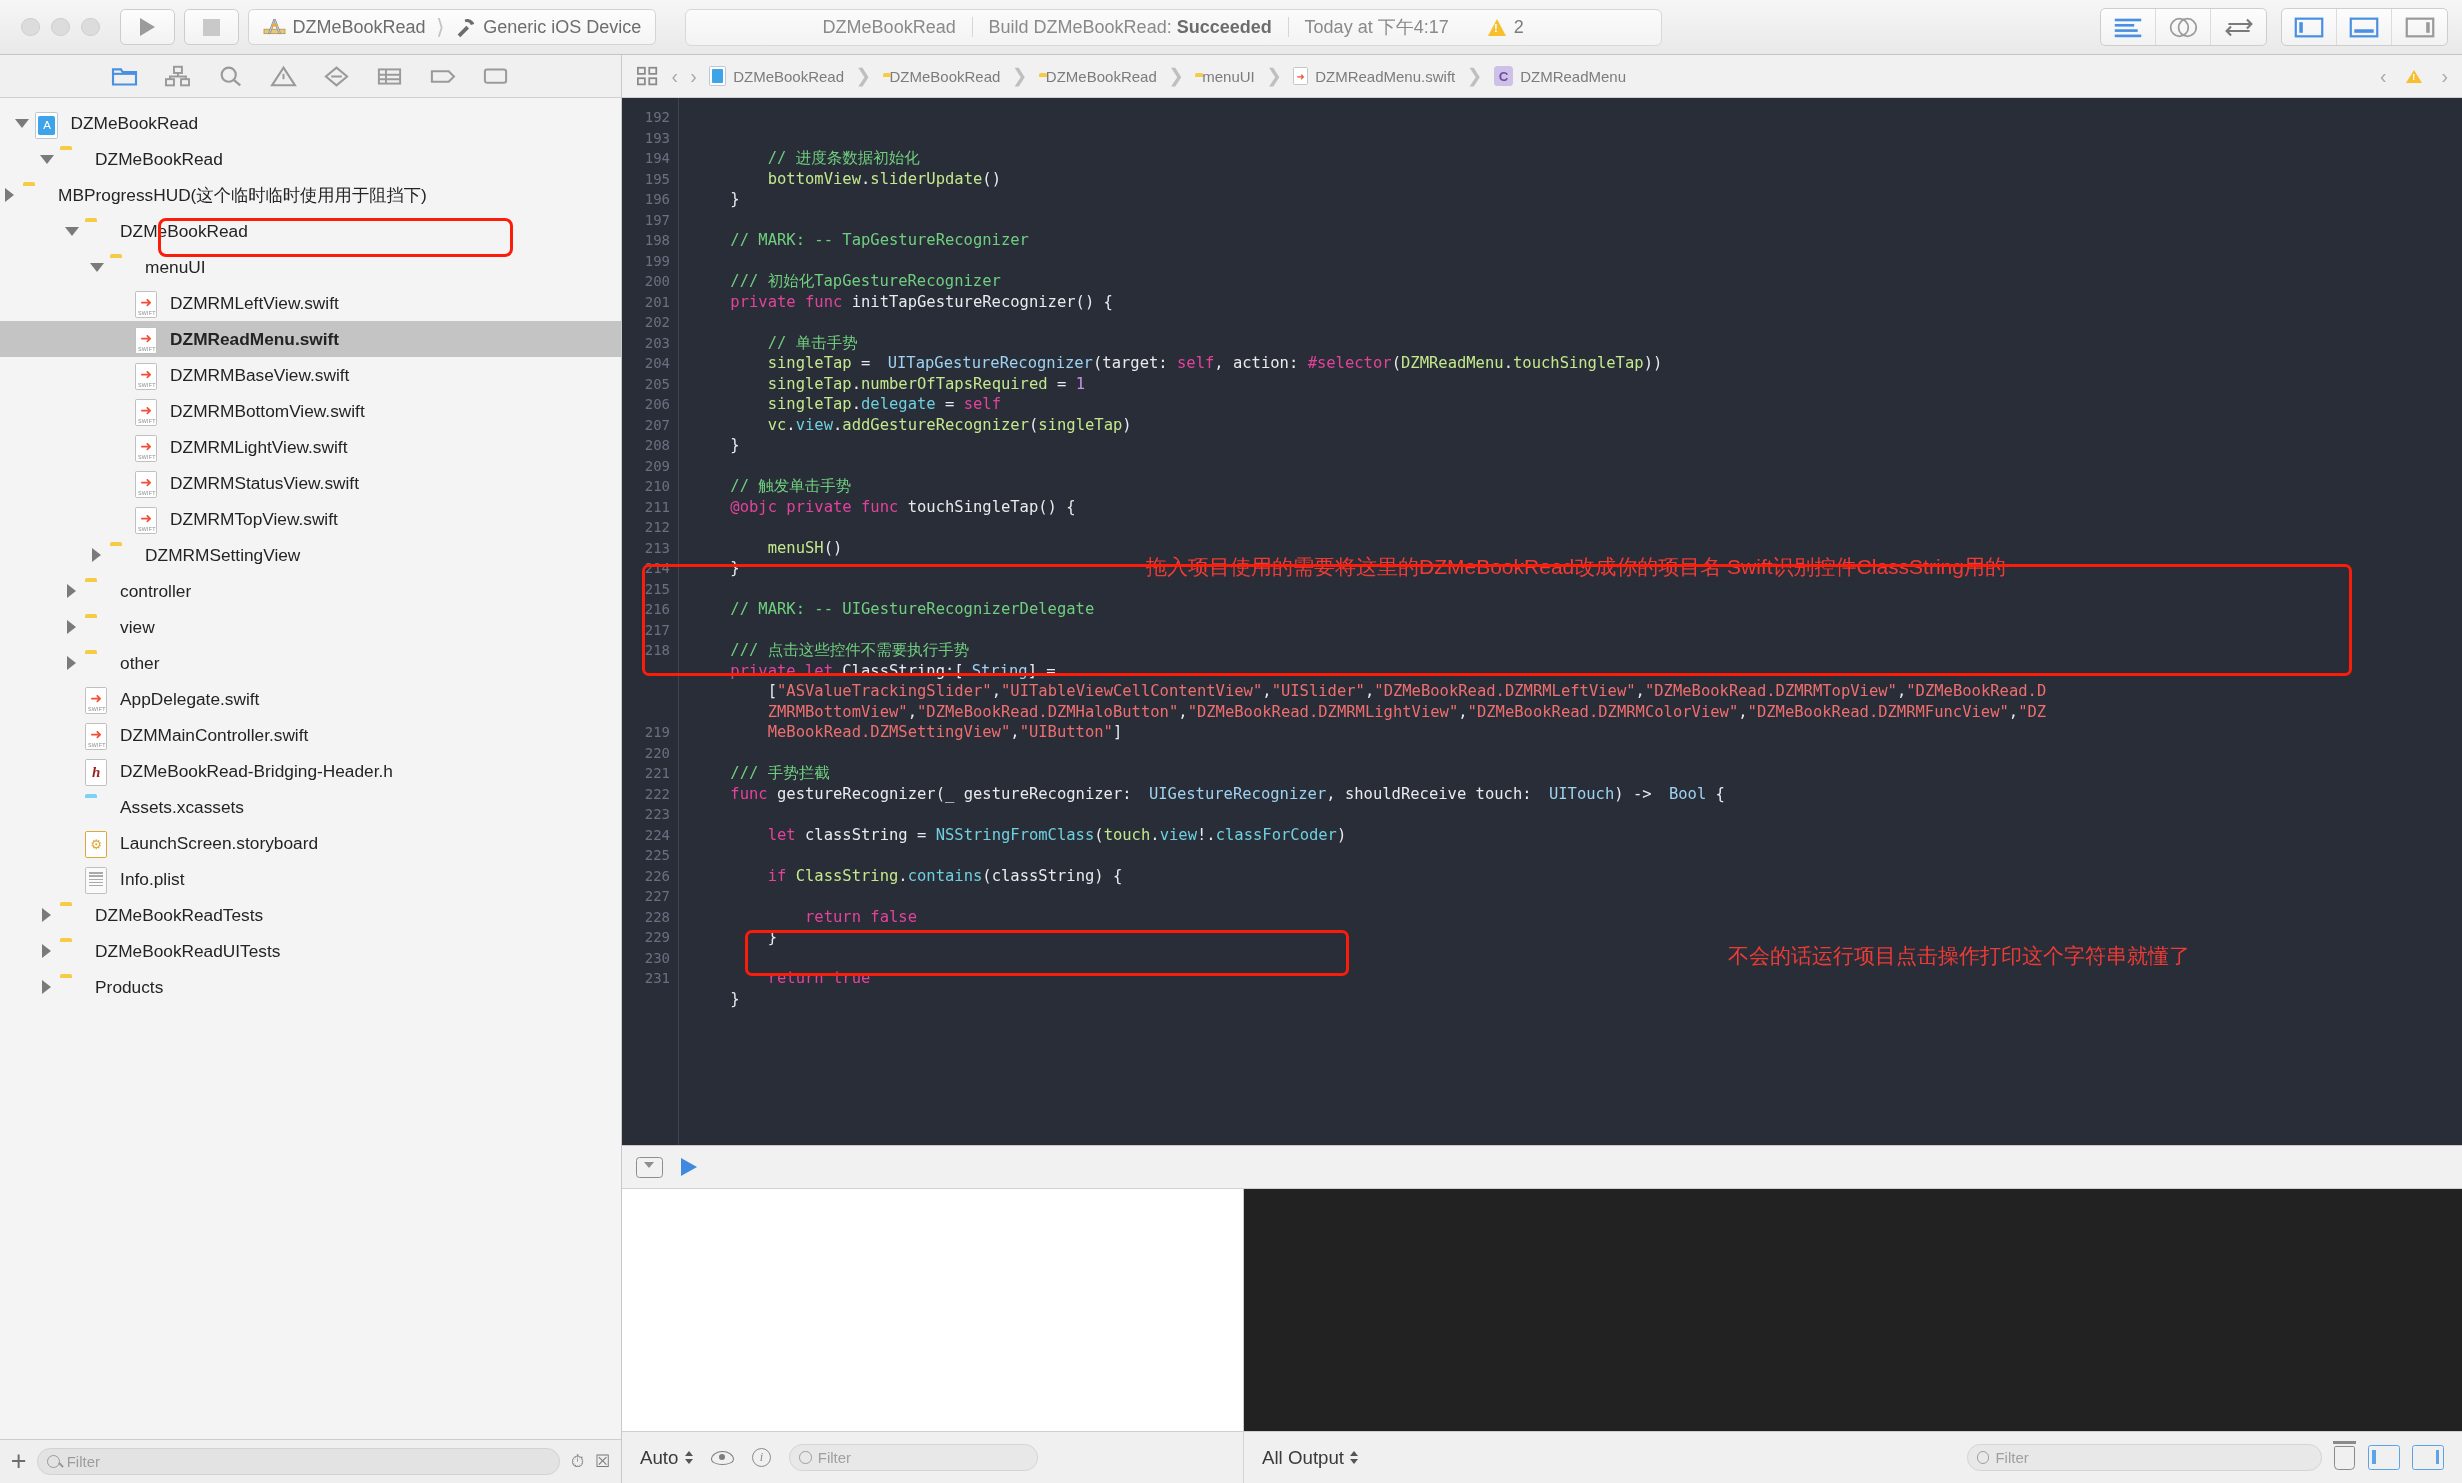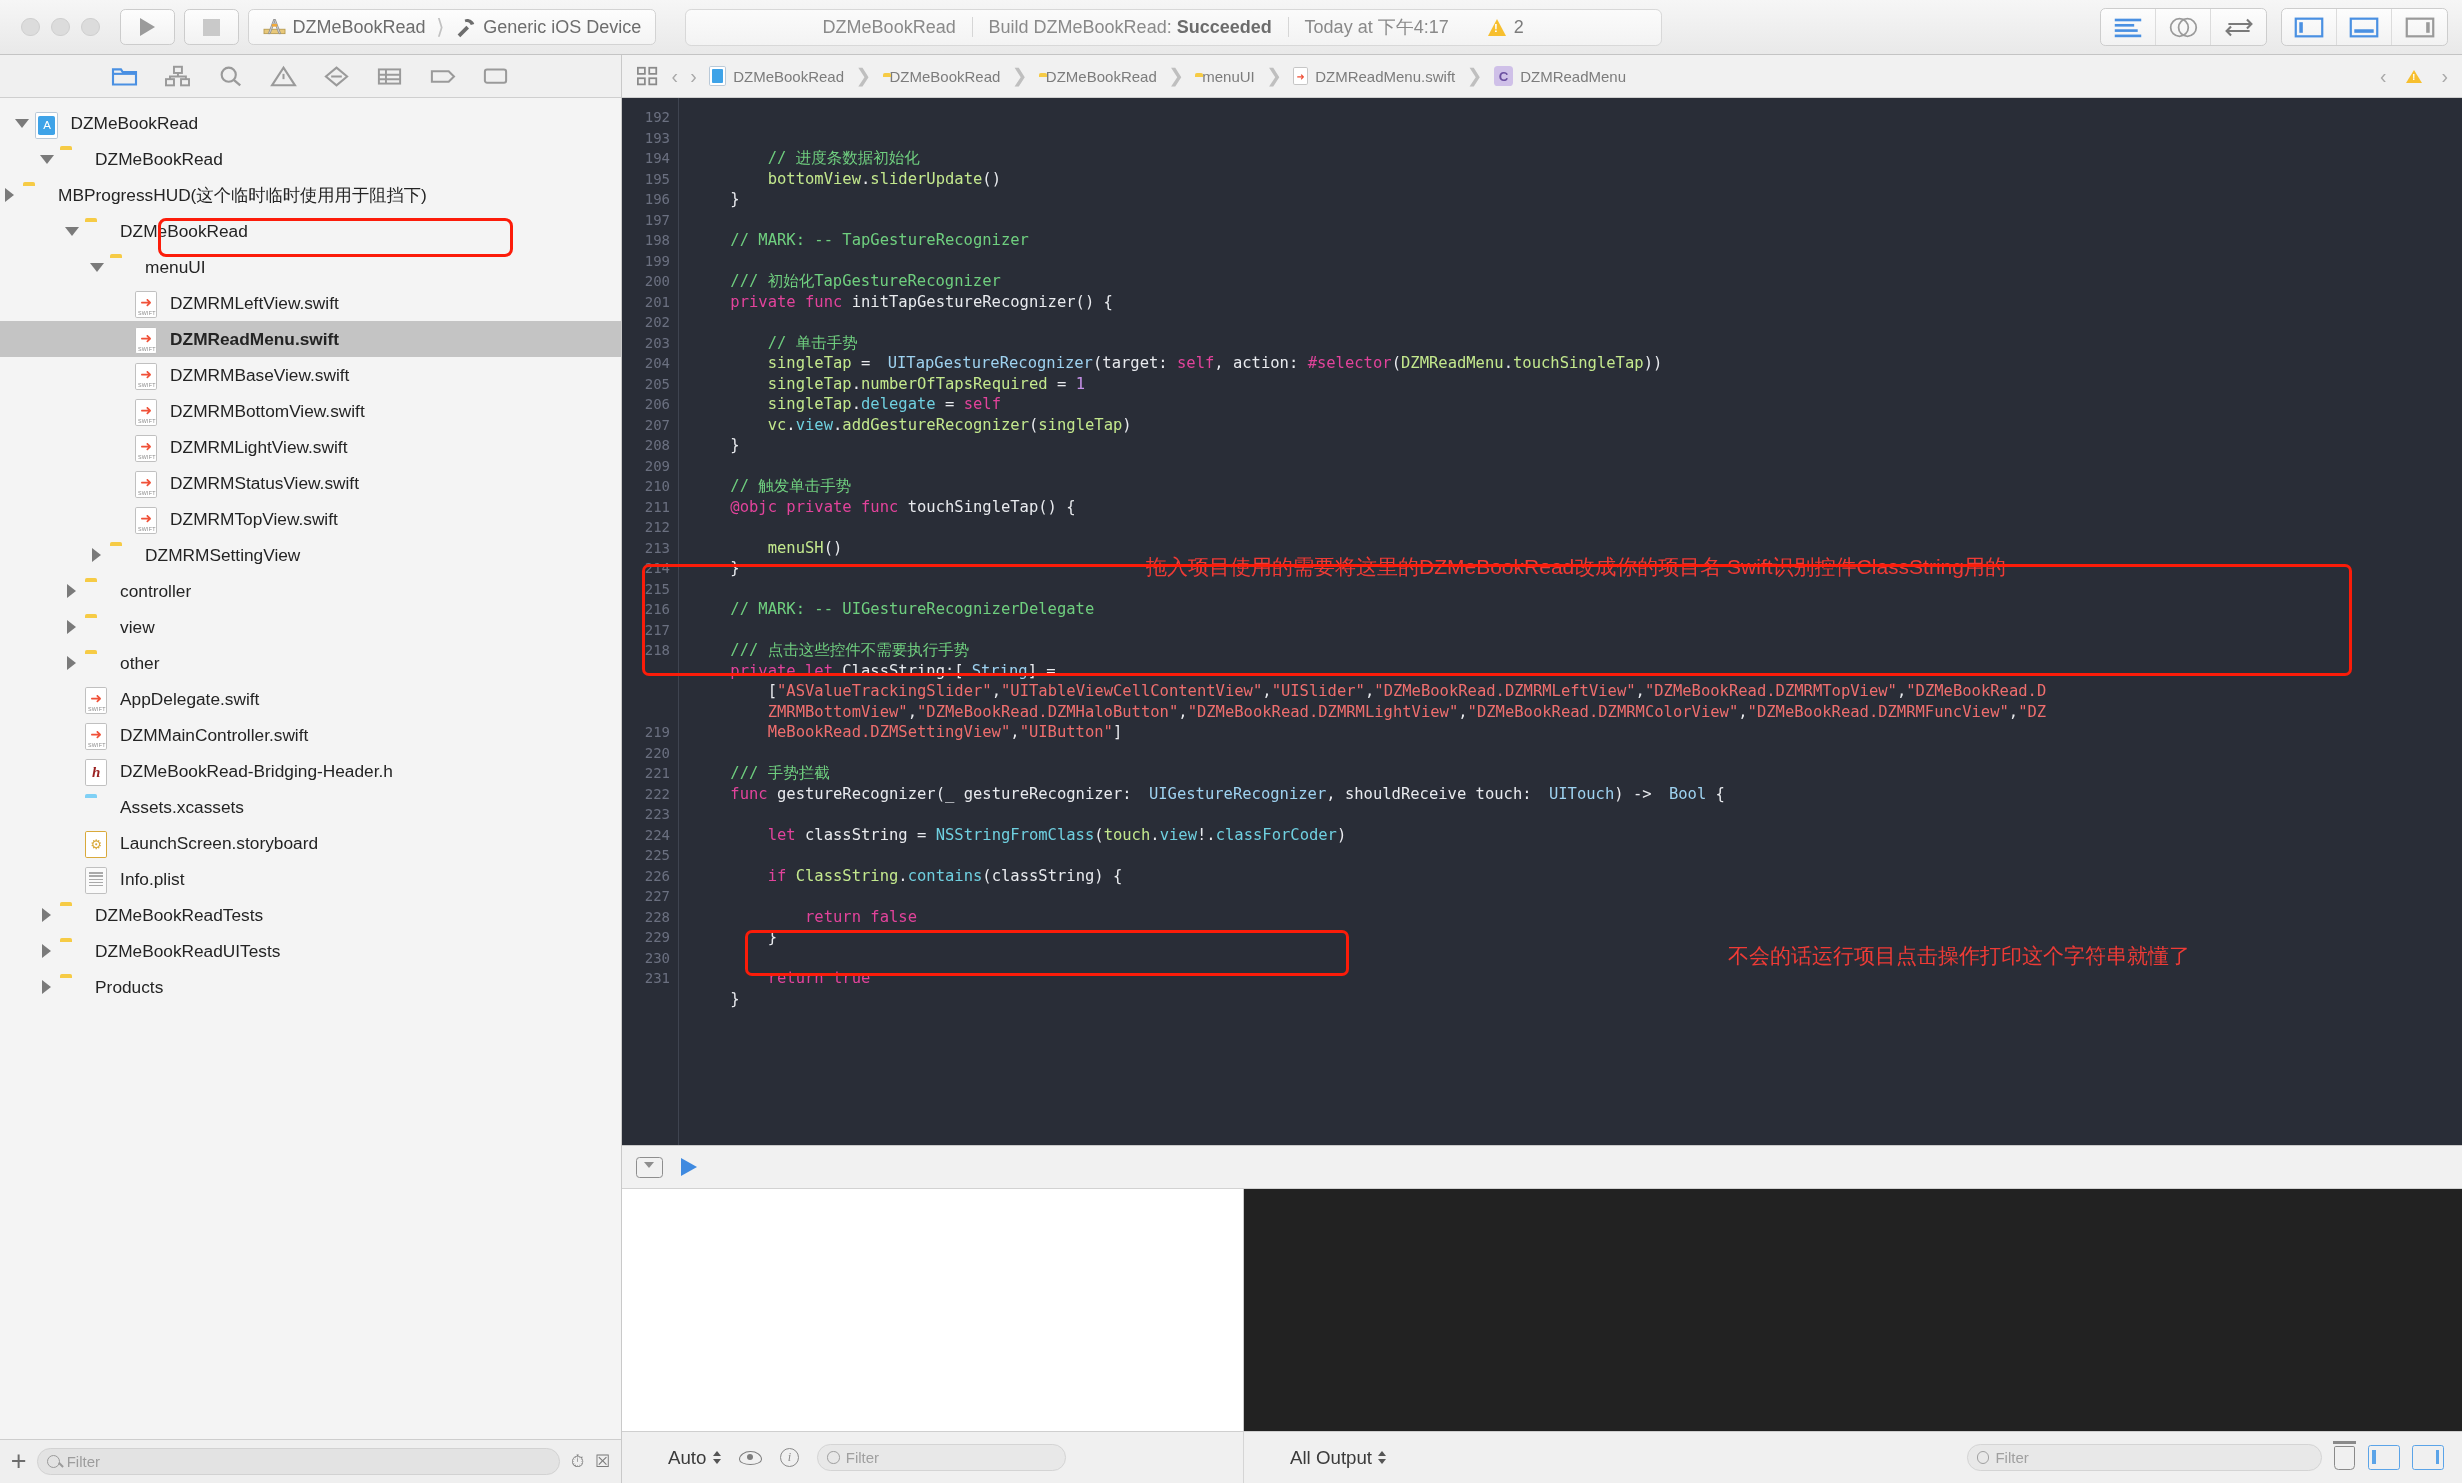--- a/index.html
+++ b/index.html
@@ -223,21 +223,21 @@
   .bp-toolbar { height: 43px; flex:0 0 43px; display:flex; align-items:center; padding-left: 14px; gap: 18px; background:#f1f1f1; border-bottom:0.9px solid #d2d2d2;}
   .bp-ic1 { width: 27px; height: 21px; border: 1.8px solid #8e8e8e; border-radius: 3.6px; position:relative;}
   .bp-ic1::after{content:"";position:absolute;left:7px;top:4.4px;width:0;height:0;border-left:5.3px solid transparent;border-right:5.3px solid transparent;border-top:6.2px solid #8e8e8e;}
   .bp-ic2 { width:0;height:0;border-top:9.8px solid transparent;border-bottom:9.8px solid transparent;border-left:16px solid #3f8ae0;}
   .bp-body { flex: 1 1 auto; display: flex; min-height:0; }
   .bp-left { flex: 0 0 622px; background:#fff; border-right: 0.9px solid #c9c9c9;}
   .bp-right { flex: 1 1 auto; background: #222222; }
   .bp-footer { height: 52px; flex:0 0 52px; display:flex; align-items:center; background:#f0f0f0; border-top:0.9px solid #cfcfcf;}
   .bp-f-left { flex: 0 0 622px; display:flex; align-items:center; gap: 18px; padding-left: 18px; border-right:0.9px solid #d5d5d5; height:100%;}
   .bp-f-right { flex:1 1 auto; display:flex; align-items:center; gap: 18px; padding: 0 18px; }
-  .popup { font-size: 18.7px; color: #3a3a3a; display:flex; align-items:center; gap:6.2px;margin-left:28px;}
+  .popup { font-size: 18.7px; color: #3a3a3a; display:flex; align-items:center; gap:6.2px;}
   .updown { display:inline-flex; flex-direction:column; gap:2.7px; }
   .updown i { width:0;height:0;border-left:4.4px solid transparent;border-right:4.4px solid transparent; }
   .updown i.u { border-bottom:5.3px solid #555; }
   .updown i.d { border-top:5.3px solid #555; }
   .eye { width:23px;height:14px;border:1.8px solid #7d7d7d;border-radius:50% 50% 50% 50% / 60% 60% 40% 40%; position:relative;}
   .eye::after{content:"";position:absolute;left:7px;top:2.7px;width:6.2px;height:6.2px;border-radius:50%;background:#7d7d7d;}
   .info-c { width:19.5px;height:19.5px;border:1.8px solid #8a8a8a;border-radius:50%;color:#8a8a8a;font-size:12.4px;display:flex;align-items:center;justify-content:center;font-family:"Liberation Serif",serif;font-style:italic;}
   .filter-sm {
     width: 249px; height: 27px; border-radius:13.3px; background:#e8e8e8; border:0.9px solid #d4d4d4;
     display:flex; align-items:center; gap:6.2px; padding: 0 9px;

